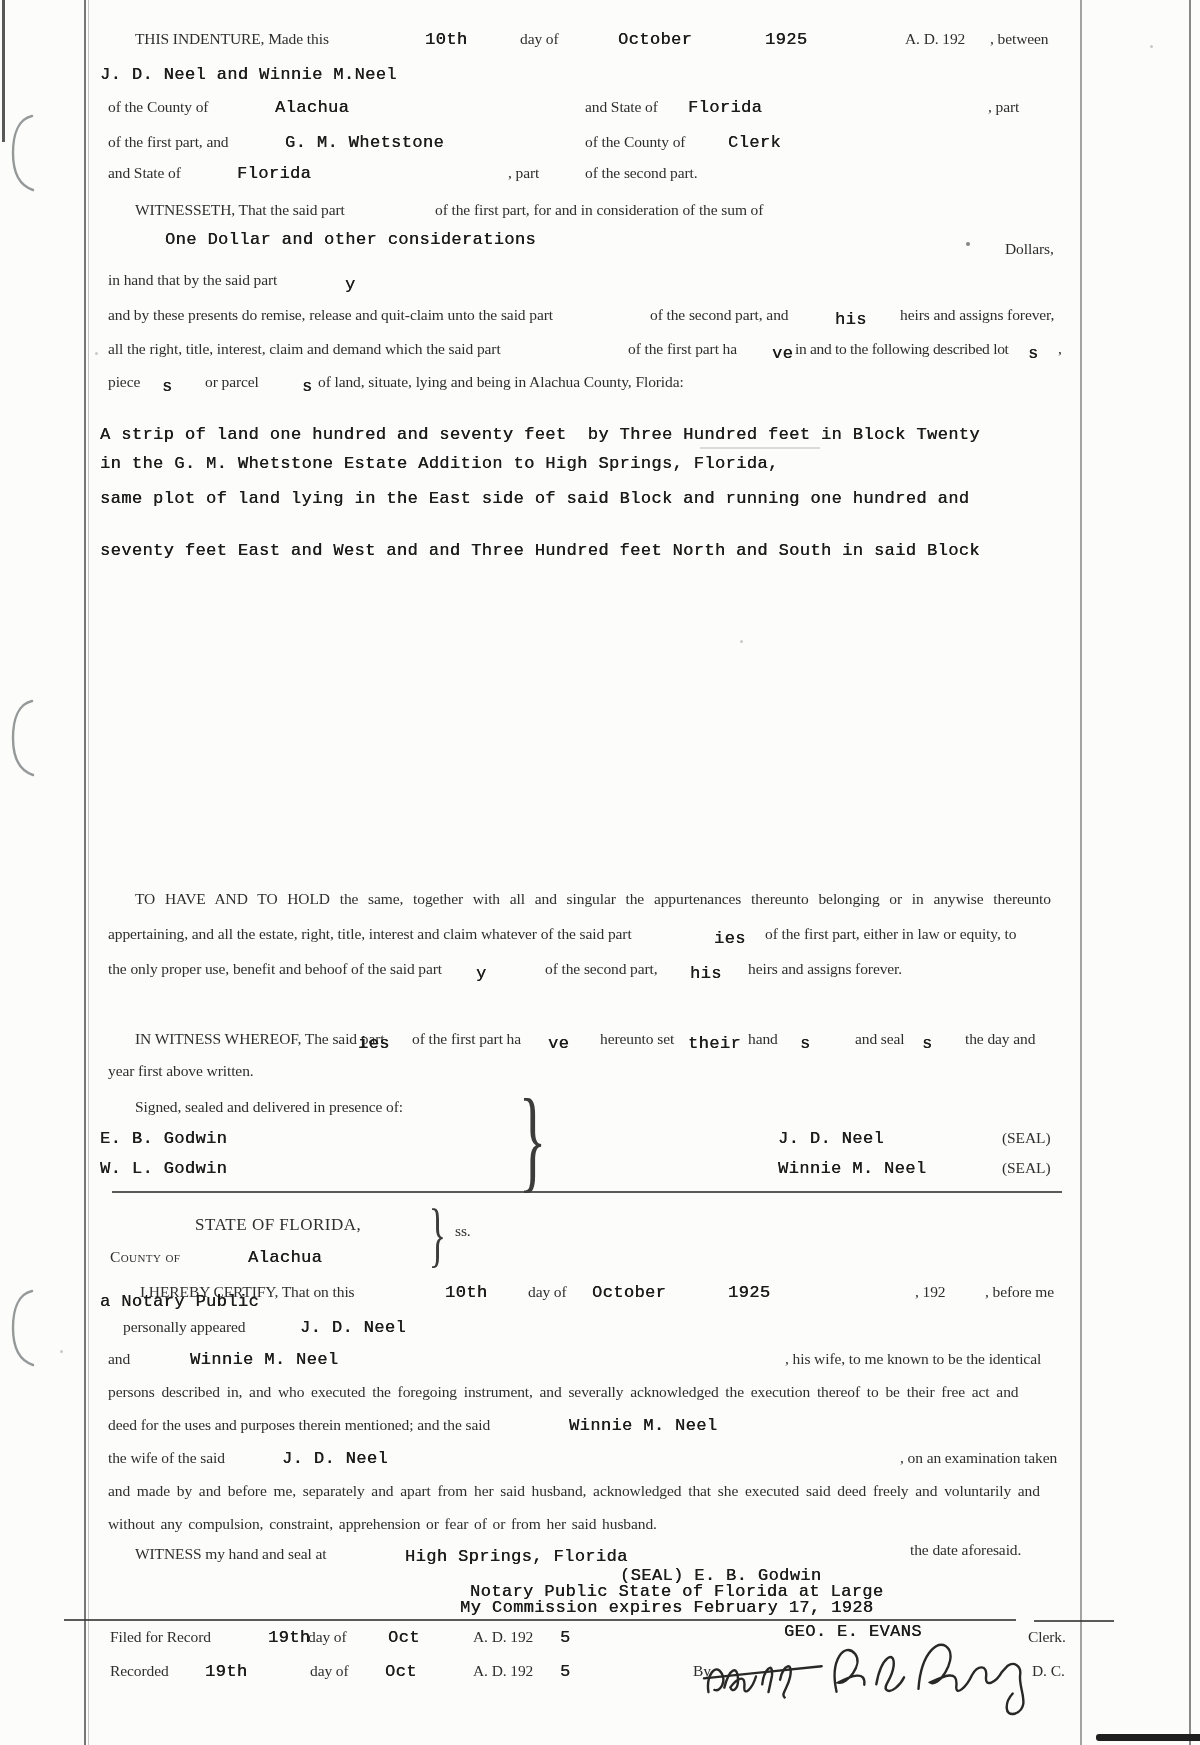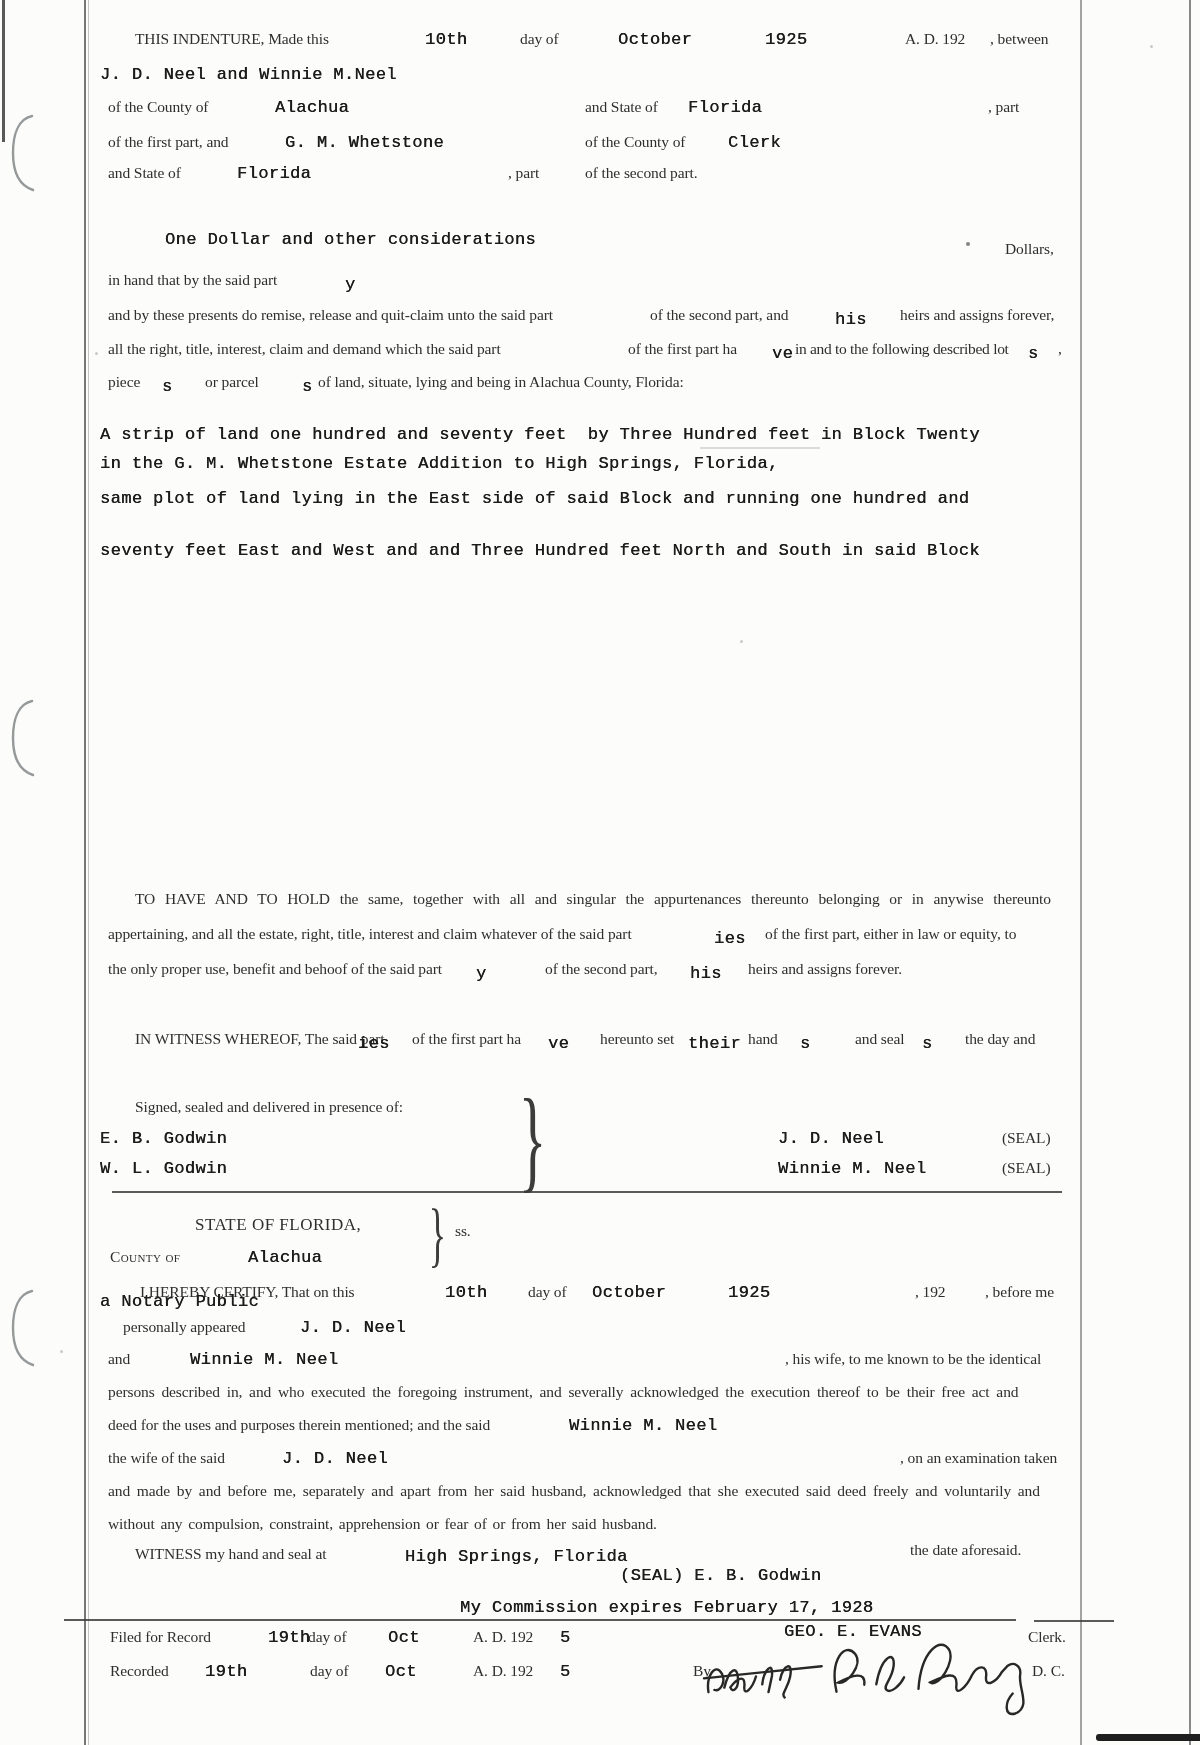--- a/index.html
+++ b/index.html
@@ -90,20 +90,24 @@
     <span class="t" style="left:728px">Clerk</span>
   </div>
 
   <div class="ln" style="top:164px">
     <span class="s" style="left:108px">and State of</span>
     <span class="t" style="left:237px">Florida</span>
     <span class="s" style="left:508px">, part</span>
     <span class="s" style="left:585px">of the second part.</span>
   </div>
 
+  <div class="ln" style="top:201px">
+    <span class="s" style="left:135px">WITNESSETH, That the said part</span>
+    <span class="s" style="left:435px">of the first part, for and in consideration of the sum of</span>
+  </div>
 
   <div class="ln" style="top:240px">
     <span class="s" style="left:1005px">Dollars,</span>
   </div>
   <div class="ln" style="top:230px">
     <span class="t" style="left:165px">One Dollar and other considerations</span>
   </div>
 
   <div class="ln" style="top:271px">
     <span class="s" style="left:108px">in hand that by the said part</span>
@@ -169,20 +173,23 @@
     <span class="s" style="left:412px">of the first part ha</span>
     <span class="t d" style="left:548px">ve</span>
     <span class="s" style="left:600px">hereunto set</span>
     <span class="t d" style="left:688px">their</span>
     <span class="s" style="left:748px">hand</span>
     <span class="t d" style="left:800px">s</span>
     <span class="s" style="left:855px">and seal</span>
     <span class="t d" style="left:922px">s</span>
     <span class="s" style="left:965px">the day and</span>
   </div>
+  <div class="ln" style="top:1062px">
+    <span class="s" style="left:108px">year first above written.</span>
+  </div>
   <div class="ln" style="top:1098px">
     <span class="s" style="left:135px">Signed, sealed and delivered in presence of:</span>
   </div>
 
   <span class="brace" style="left:505px;top:1082px;font-size:115px">}</span>
 
   <div class="ln" style="top:1129px">
     <span class="t" style="left:100px">E. B. Godwin</span>
     <span class="t" style="left:778px">J. D. Neel</span>
     <span class="s" style="left:1002px">(SEAL)</span>
@@ -247,20 +254,23 @@
     <span class="s ws2" style="left:108px">without any compulsion, constraint, apprehension or fear of or from her said husband.</span>
   </div>
 
   <div class="ln" style="top:1545px">
     <span class="s" style="left:135px">WITNESS my hand and seal at</span>
     <span class="t" style="left:405px;top:2px">High Springs, Florida</span>
     <span class="s" style="left:910px;top:-4px">the date aforesaid.</span>
   </div>
   <div class="ln" style="top:1566px">
     <span class="t" style="left:620px">(SEAL) E. B. Godwin</span>
+  </div>
+  <div class="ln" style="top:1582px">
+    <span class="t" style="left:470px">Notary Public State of Florida at Large</span>
   </div>
   <div class="ln" style="top:1598px">
     <span class="t" style="left:460px">My Commission expires February 17, 1928</span>
   </div>
 
   <div class="rule" style="top:1619px;left:64px;width:952px"></div>
   <div class="rule" style="top:1620px;left:1034px;width:80px"></div>
 
   <div class="ln" style="top:1622px">
     <span class="t" style="left:784px">GEO. E. EVANS</span>

